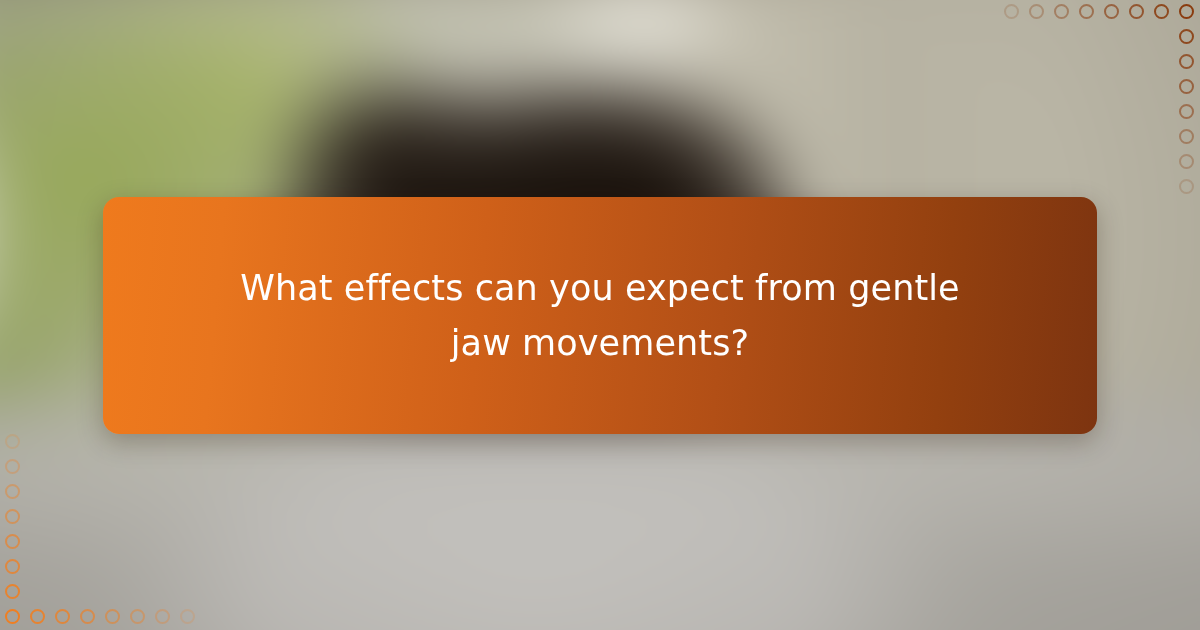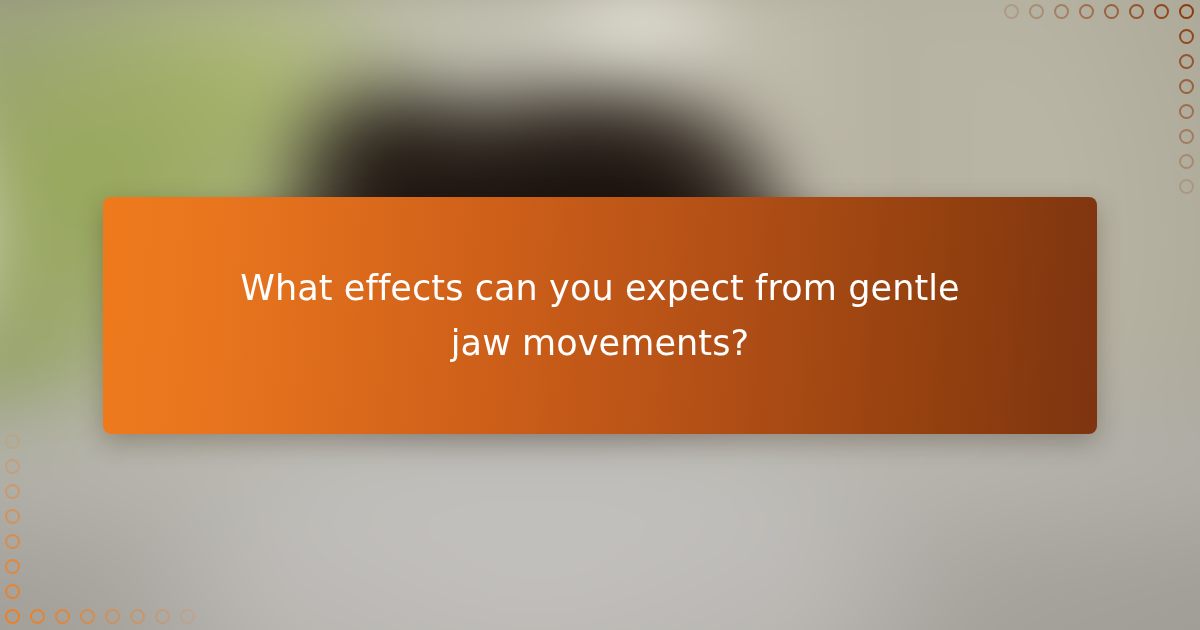--- a/index.html
+++ b/index.html
@@ -107,21 +107,21 @@
   .dots-top-right { top: 0; right: 0; color: #8a3c0f; }
   .dots-bottom-left { bottom: 0; left: 0; color: #ef7f22; }
 
   
   .question-card {
     position: absolute;
     left: 103px;
     top: 197px;
     width: 994px;
     height: 237px;
-    border-radius: 8px;
+    border-radius: 16px;
     background: linear-gradient(95deg,
       #ef7a1d 0%,
       #e8751e 12%,
       #cf6019 38%,
       #b24f16 62%,
       #93400f 84%,
       #7d3410 100%);
     box-shadow: 0 8px 26px rgba(40,20,8,0.28);
     display: flex;
     align-items: center;

